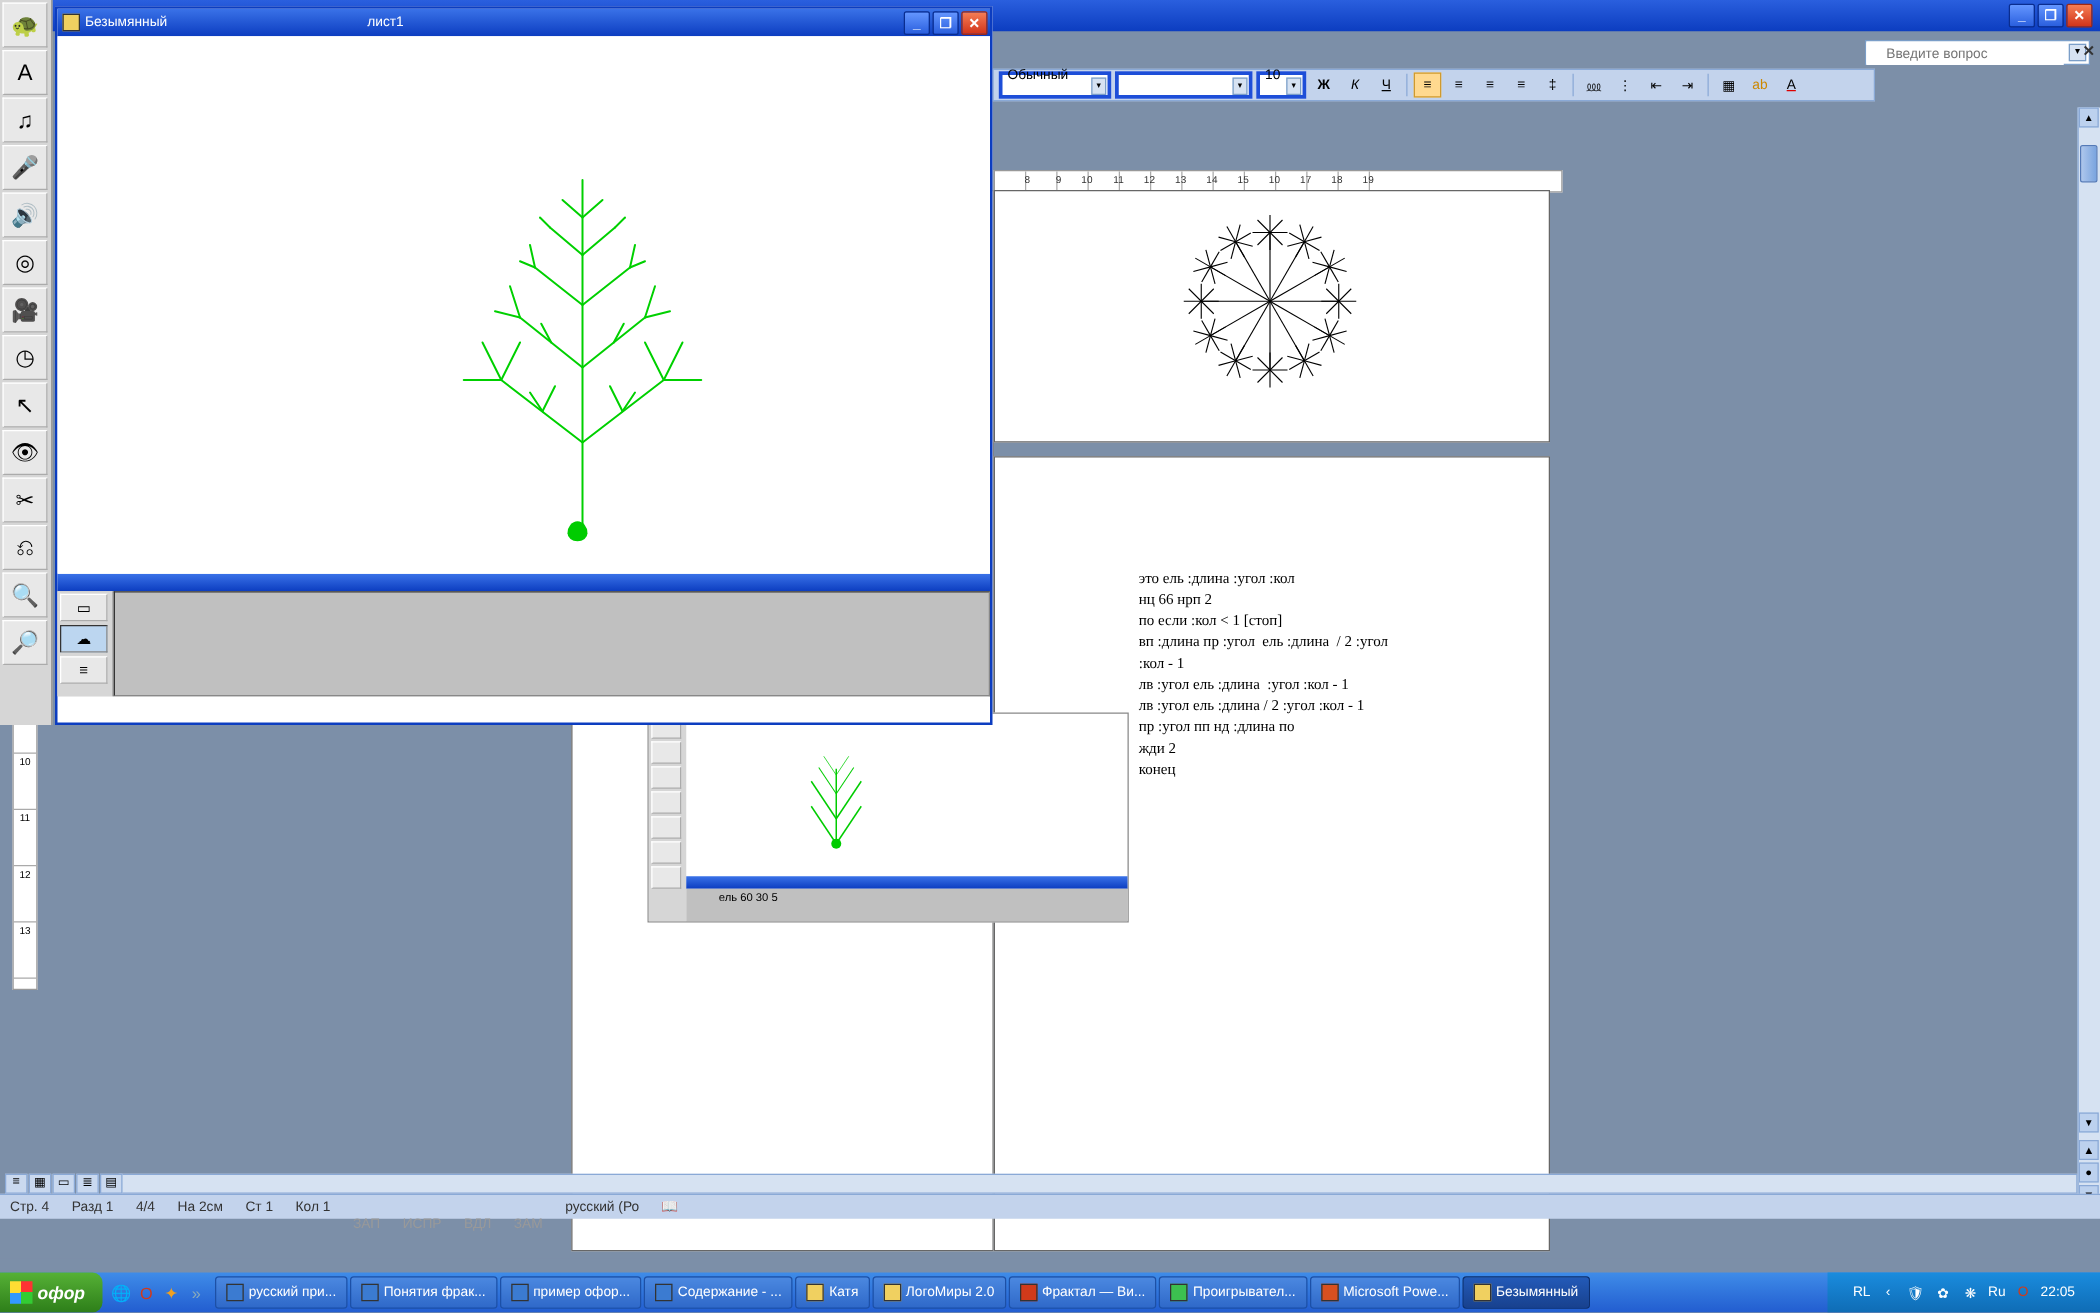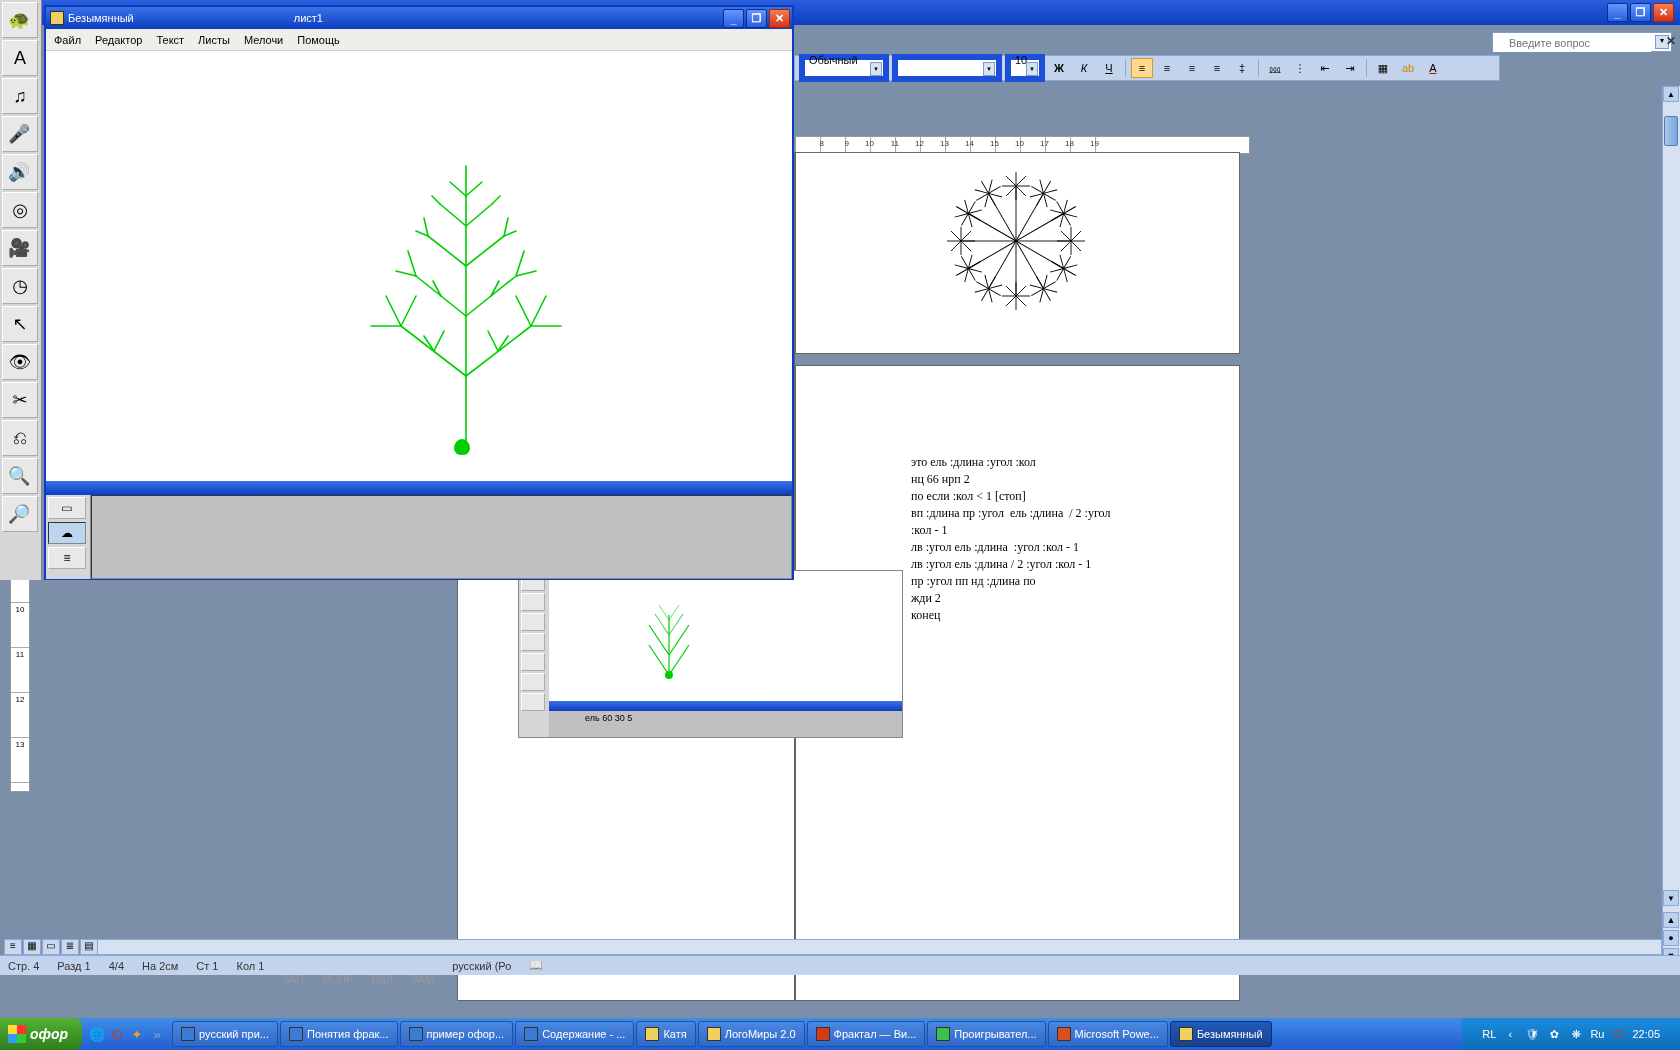--- a/index.html
+++ b/index.html
@@ -11,21 +11,21 @@
 .word-titlebar .win-btns { position: absolute; top: 3px; right: 6px; display: flex; gap: 2px; }
 .win-btn { width: 21px; height: 19px; background: linear-gradient(#6496ff,#2a5fde); border: 1px solid #0a2d8f; border-radius: 2px; display:flex; align-items:center; justify-content:center; font-size:11px; color:#fff; font-weight:bold;}
 .win-btn.close { background: linear-gradient(#f57d55,#d1341a); border-color:#a02813; }
 
 .ask-box { position:absolute; top:32px; right:8px; width:180px; height:20px; border:1px solid #7b9ec8; background:#fff; }
 .ask-box input { width: calc(100% - 20px); height:100%; border:none; font-size:11px; padding:0 16px; color:#888;}
 .ask-box .dd { position:absolute; right:2px; top:2px; width:14px; height:14px; background:#d6e2f2; border:1px solid #7b9ec8; font-size:8px; text-align:center;}
 .word-x { position:absolute; top:34px; right:4px; font-size:12px; color:#333; font-weight:bold; }
 
 .word-format-bar { position:absolute; top:55px; left:794px; right:180px; height:26px; background:#c3d3ec; border:1px solid #8aa9d6; display:flex; align-items:center; gap:3px; padding:0 4px; font-size:11px; }
-.word-format-bar .combo { height:20px; background:#fff; border:6px solid #1d4ed8; display:flex; align-items:center; padding:0 14px 16px 4px; position:relative; }
+.word-format-bar .combo { height:20px; background:#fff; border:3px solid #1d4ed8; display:flex; align-items:center; padding:0 14px 16px 4px; position:relative; }
 .combo .arr { position:absolute; right:1px; top:2px; width:12px; height:14px; background:#d6e2f2; border:1px solid #7b9ec8; font-size:7px; line-height:12px; text-align:center; }
 .fmt-btn { width:22px; height:20px; border:1px solid transparent; display:flex; align-items:center; justify-content:center; font-size:11px;}
 .fmt-btn.sel { background:#ffd98f; border:1px solid #d09a2e;}
 .fmt-sep { width:1px; height:18px; background:#8aa9d6; margin:0 2px;}
 
 .word-ruler { position:absolute; top:136px; left:795px; width:455px; height:18px; background:#fff; border:1px solid #999; font-size:9px; color:#333; overflow:hidden; }
 .word-ruler .ticks { display:flex; height:100%; position:relative;}
 .word-ruler .tick { width:25px; border-right:1px solid #aaa; position:relative;}
 .word-ruler .tick span { position:absolute; top:2px; right:-4px; font-size:8px;}
 
@@ -78,21 +78,21 @@
 .logo-cmd-text { flex:1; background:#c0c0c0; border:1px inset #888;}
 
 
 .tree-svg { position:absolute; top:95px; left:310px; }
 
 
 .nested { position:absolute; top:570px; left:518px; width:385px; height:168px; border:1px solid #888; background:#fff;}
 .nested .n-tb { position:absolute; top:0; left:0; width:30px; height:100%; background:#d6d6d6;}
 .nested .n-tb .nb { width:24px; height:18px; margin:2px; background:#e8e8e8; border:1px outset #fff; font-size:9px;}
 .nested .n-sep { position:absolute; bottom:26px; left:30px; right:0; height:10px; background:linear-gradient(#3a72e8,#0c3dc0);}
-.nested .n-cmd { position:absolute; bottom:0; left:30px; right:0; height:26px; background:#c0c0c0; font-size:9px; padding:2px 14px;}
+.nested .n-cmd { position:absolute; bottom:0; left:30px; right:0; height:26px; background:#c0c0c0; font-size:9px; padding:2px 4px;}
 .nested .n-cmd .label { font-size:9px; color:#000; padding-left:22px;}
 .nested .n-tree { position:absolute; top:4px; left:80px;}
 
 
 .taskbar { position:absolute; bottom:0; left:0; width:100%; height:32px; background:linear-gradient(#3f8ce8,#225dd0); display:flex; align-items:center;}
 .start-btn { height:32px; padding:0 14px 0 8px; background:linear-gradient(#56b136,#2d7e19); color:#fff; font-weight:bold; font-style:italic; font-size:14px; display:flex; align-items:center; gap:4px; border-radius:0 8px 8px 0;}
 .start-btn .flag { width:18px; height:18px; background:conic-gradient(#f33 0 25%,#3c3 0 50%,#39f 0 75%,#fd3 0);}
 .ql { display:flex; gap:2px; padding:0 6px;}
 .ql .qb { width:18px; height:22px; display:flex; align-items:center; justify-content:center; font-size:13px;}
 .task-btns { display:flex; gap:2px; flex:1; padding-right:4px;}
@@ -346,28 +346,20 @@
     <div class="doc-icon"></div>
     <span>Безымянный</span>
     <span style="width:160px"></span>
     <span>лист1</span>
     <div class="wbtns">
       <div class="win-btn">_</div>
       <div class="win-btn">❐</div>
       <div class="win-btn close">✕</div>
     </div>
   </div>
-  <div class="logo-menu" id="logomenu">
-      <span>Файл</span>
-      <span>Редактор</span>
-      <span>Текст</span>
-      <span>Листы</span>
-      <span>Мелочи</span>
-      <span>Помощь</span>
-    </div>
   <div class="logo-canvas">
     <svg class="tree-svg" width="230" height="310">
       <g stroke="#00d000" stroke-width="1.6" fill="none" stroke-linecap="round" transform="translate(110,300)">
 
         <line x1="0" y1="0" x2="0" y2="-280"></line>
 
         <g id="pair1">
           <line x1="0" y1="-70" x2="-65" y2="-120"></line>
           <line x1="0" y1="-70" x2="65" y2="-120"></line>
           <line x1="-65" y1="-120" x2="-95" y2="-120"></line>

